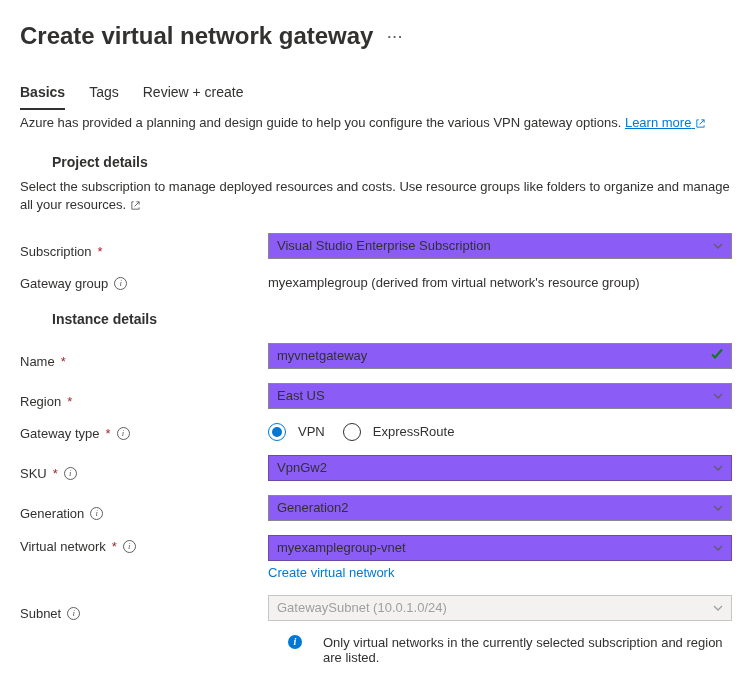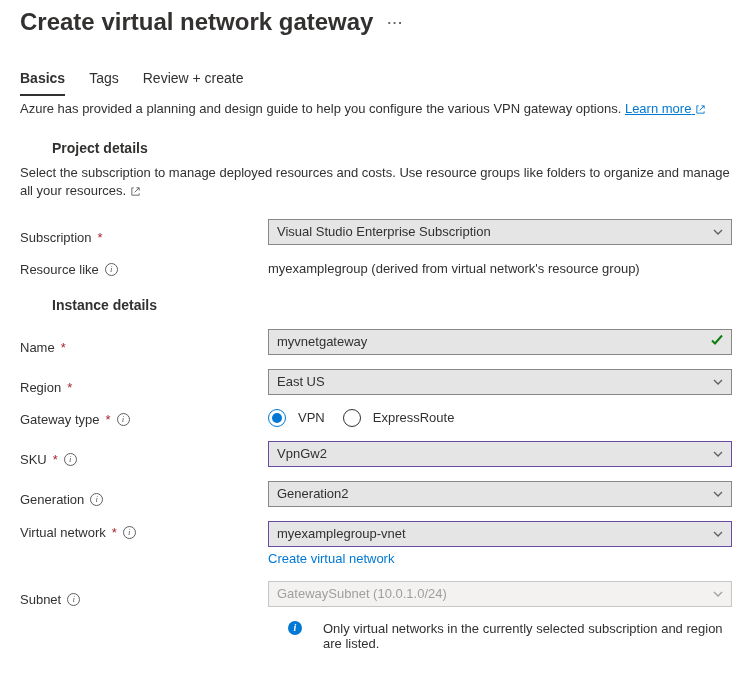--- a/index.html
+++ b/index.html
@@ -11,21 +11,21 @@
     --required:#a4262c;
     --success:#107c10;
     --bg:#ffffff;
     --disabled-bg:#f3f2f1;
     --disabled-text:#a19f9d;
   }
   *{box-sizing:border-box;font-family:"Segoe UI",Segoe,Tahoma,Arial,sans-serif;}
   html,body{margin:0;padding:0;background:var(--bg);color:var(--text);}
   body{width:752px;height:688px;overflow:hidden;}
   .pane{padding:8px 20px 0 20px;}
-  h1{font-size:24px;font-weight:600;margin:0 0 8px 0;letter-spacing:0;display:flex;align-items:center;gap:14px;}
+  h1{font-size:24px;font-weight:600;margin:14px 0 8px 0;letter-spacing:0;display:flex;align-items:center;gap:14px;}
   .ellipsis{font-size:13px;color:#605e5c;letter-spacing:1px;}
   
   .tabs{display:flex;gap:24px;border-bottom:none;margin-top:30px;}
   .tab{font-size:14px;padding:4px 0 10px 0;color:#323130;cursor:pointer;position:relative;}
   .tab.active{font-weight:600;}
   .tab.active::after{content:"";position:absolute;left:0;right:0;bottom:0;height:2px;background:#323130;}
   
   .intro{font-size:13px;color:var(--text);margin-top:4px;line-height:1.4;}
   .intro a{color:var(--link);text-decoration:underline;}
   h2{font-size:14px;font-weight:600;margin:20px 0 8px 0;padding-left:32px;}
@@ -35,21 +35,21 @@
   
   .form{margin-top:16px;}
   .row{display:flex;align-items:flex-end;margin-bottom:14px;}
   .row .label{width:248px;font-size:13px;color:var(--text);display:flex;align-items:center;gap:6px;}
   .row .label .req{color:var(--required);}
   .row .field{flex:1;}
   .info-icon{width:13px;height:13px;border:1px solid #605e5c;border-radius:50%;display:inline-flex;align-items:center;justify-content:center;font-size:9px;color:#605e5c;cursor:default;}
   .info-icon::after{content:"i";font-style:italic;font-family:serif;}
 
   
-  .select,.input{position:relative;width:100%;height:26px;border:1px solid var(--border);background:#e5e5e5;font-size:13px;padding:0 26px 0 8px;display:flex;align-items:center;color:var(--text);cursor:pointer;}
+  .select,.input{position:relative;width:100%;height:26px;border:1px solid var(--border);background:#8b5cf6;font-size:13px;padding:0 26px 0 8px;display:flex;align-items:center;color:var(--text);cursor:pointer;}
   .input{cursor:text;border-color:var(--border);}
   .select.focus{border-color:var(--border-focus);}
   .select.disabled{background:var(--disabled-bg);color:var(--disabled-text);border-color:#c8c6c4;cursor:not-allowed;}
   .chev{position:absolute;right:7px;top:50%;transform:translateY(-50%);width:12px;height:12px;pointer-events:none;}
   .chev svg{width:12px;height:12px;stroke:#605e5c;fill:none;stroke-width:1.3;}
   .select.disabled .chev svg{stroke:#a19f9d;}
   .check{position:absolute;right:7px;top:50%;transform:translateY(-50%);}
   .check svg{width:14px;height:14px;stroke:var(--success);fill:none;stroke-width:2;}
 
   
@@ -120,21 +120,21 @@
           <span>Visual Studio Enterprise Subscription</span>
           <span class="chev"><svg viewBox="0 0 12 12">
                 <path d="M2 4l4 4 4-4"></path>
               </svg></span>
         </div>
       </div>
     </div>
 
     <div class="row">
       <div class="label">
-        <span>Resource like</span>
+        <span>Gateway group</span>
         <span class="info-icon"></span>
       </div>
       <div class="field">
         <span class="static">myexamplegroup (derived from virtual network's resource group)</span>
       </div>
     </div>
   </div>
 
   <h2>Instance details</h2>
 

